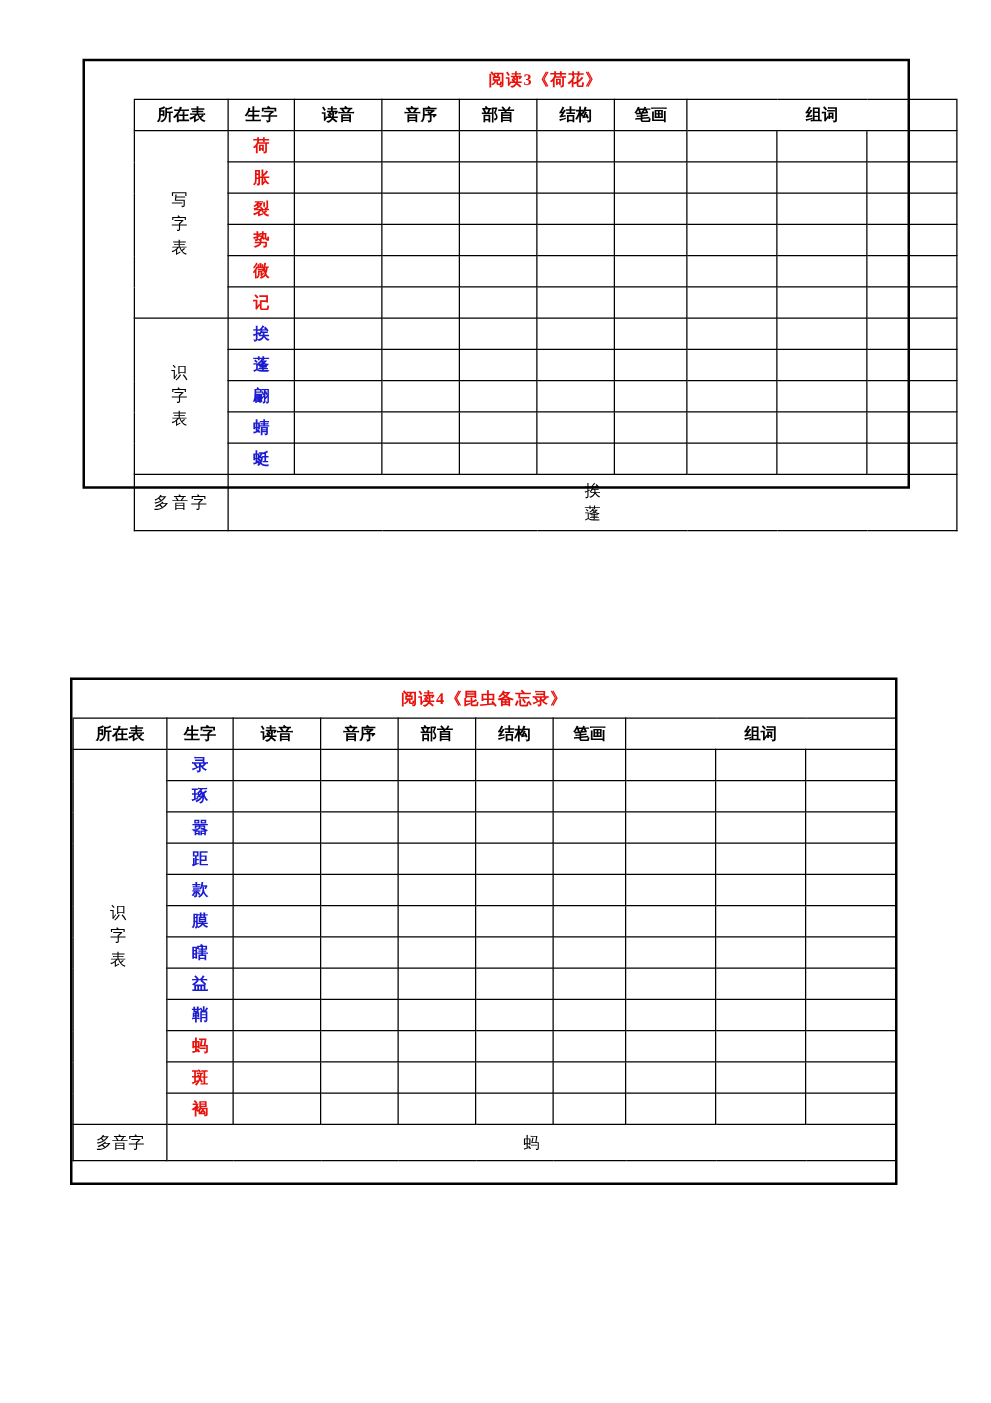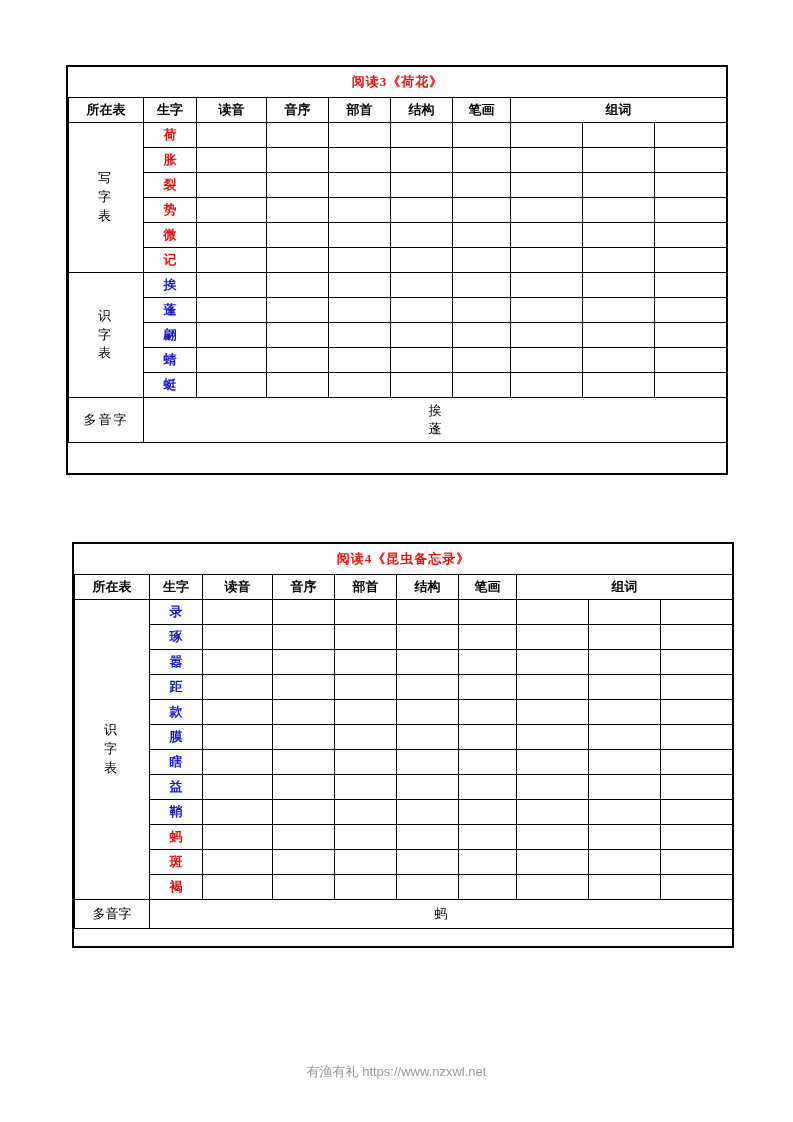--- a/index.html
+++ b/index.html
@@ -20,26 +20,27 @@
     height: 1122px;
     box-sizing: border-box;
   }
   .sheet {
     position: absolute;
     border: 2px solid #000;
     box-sizing: border-box;
   }
   #sheet-1 {
     left: 66px;
-    top: 65px;
+    top: 47px;
     width: 662px;
-    height: 410px;
+    height: 344px;
+    padding-left: 39px;
   }
   #sheet-2 {
-    left: 72px;
+    left: 56px;
     top: 542px;
     width: 662px;
     height: 406px;
   }
   table.grid {
     border-collapse: collapse;
     width: 100%;
     table-layout: fixed;
   }
   table.grid td {
@@ -455,15 +456,14 @@
         </tr>
 
         <tr>
           <td class="dy-val-single" style="text-align:center">多音字</td>
           <td class="dy-val-single" colspan="9">蚂</td>
         </tr>
       </tbody>
     </table>
   </div>
 
-  <div class="watermark">有渔有礼 https://www.nzxwl.net</div>
 
 </div>
 
 </body></html>

